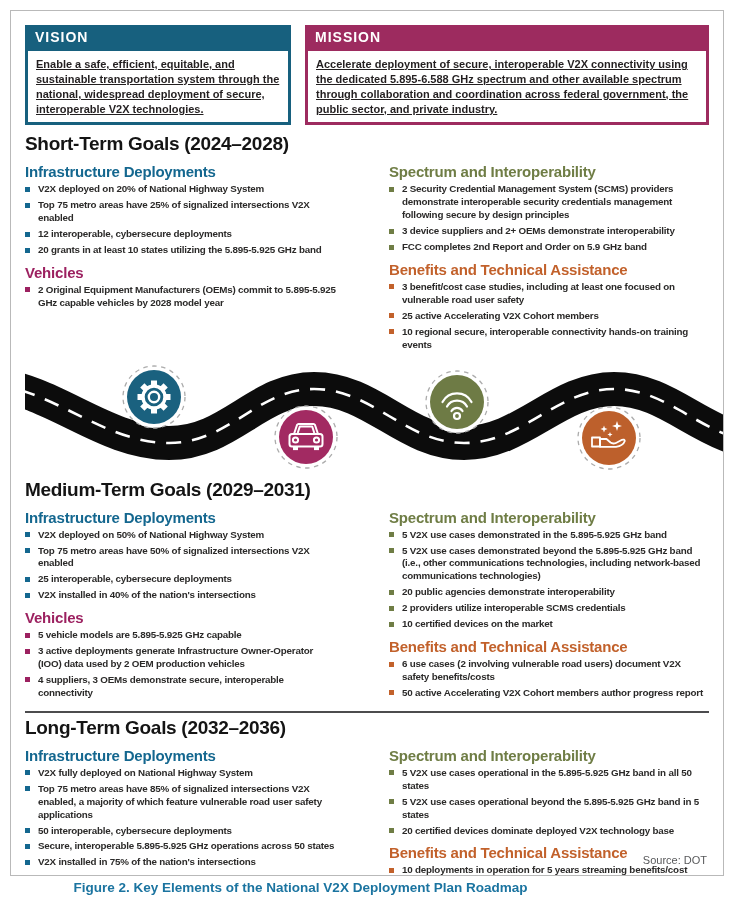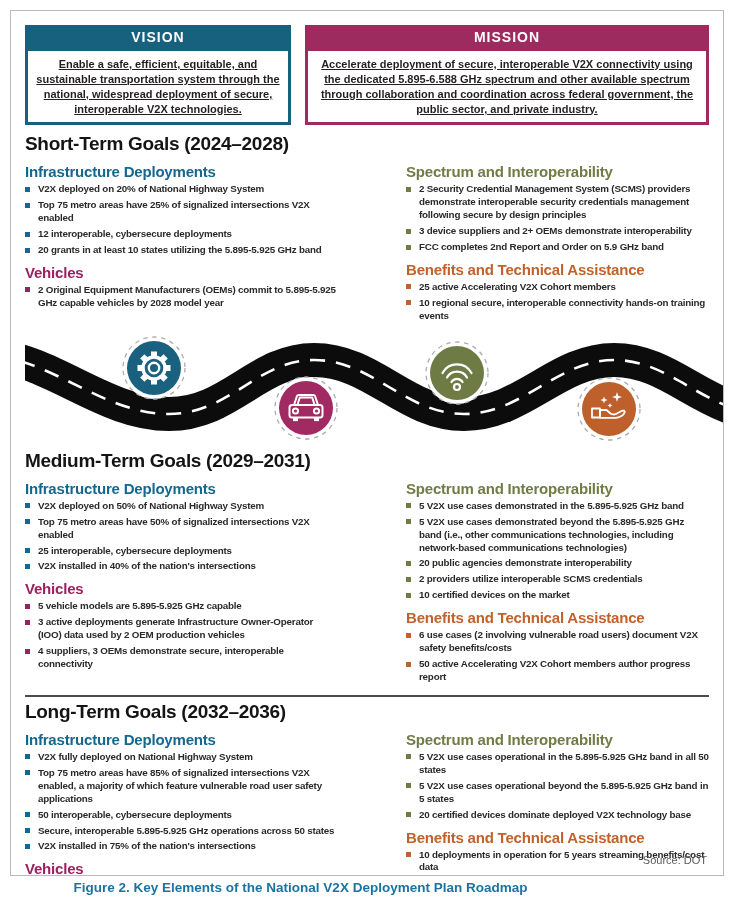--- a/index.html
+++ b/index.html
@@ -2,33 +2,33 @@
 <html><head>
 <meta charset="utf-8">
 <style>
   * { margin:0; padding:0; box-sizing:border-box; }
   html,body { width:735px; height:900px; background:#fff; overflow:hidden;
     font-family:"Liberation Sans", sans-serif; color:#231f20; }
   .frame { position:absolute; left:10px; top:10px; width:714px; height:866px;
     border:1px solid #b9b9b9; background:#fff; overflow:hidden; }
   
   .vm-row { display:flex; gap:14px; margin:14px 14px 0 14px; align-items:stretch; }
-  .vm-box { display:flex; flex-direction:column;text-align:center; }
+  .vm-box { display:flex; flex-direction:column; }
   .vm-box.vision { flex:0 0 266px; }
   .vm-box.mission { flex:1; }
   .vm-header { color:#fff; font-weight:bold; font-size:14px; letter-spacing:1px;
     padding:4px 10px 3px 10px; }
   .vm-body { flex:1; border:3px solid; background:#fff; padding:6px 8px;
     font-size:11px; font-weight:bold; line-height:1.35;text-decoration:underline; }
   
   .sections { margin:4px 14px 0 14px; }
   .section { margin-top:8px; }
   .section-title { font-size:19px; font-weight:bold; color:#141414;
     letter-spacing:-0.3px; margin:4px 0 1px 0; }
-  .cols { display:flex; gap:41px; }
+  .cols { display:flex; gap:24px; }
   .col-left { flex:0 0 312px; }
   .col-right { flex:1;margin-left:28px; }
   .group-heading { font-size:15px; font-weight:bold; margin:7px 0 3px 0;
     letter-spacing:-0.2px; }
   ul.goals { list-style:none; }
   ul.goals li { position:relative; padding-left:13px; margin:3px 0;
     font-size:9.8px; font-weight:bold; line-height:1.32; color:#2b2a29;
     letter-spacing:-0.2px; }
   ul.goals li .sq { position:absolute; left:0; top:3.5px; width:5px; height:5px;
     display:inline-block; }
@@ -84,20 +84,21 @@
                 <div class="group-heading" style="color: rgb(111, 125, 69);">Spectrum and Interoperability</div>
                 <ul class="goals">
                   <li><span class="sq" style="background: rgb(111, 125, 69);"></span>2 Security Credential Management System (SCMS) providers demonstrate interoperable security credentials management following secure by design principles</li>
                   <li><span class="sq" style="background: rgb(111, 125, 69);"></span>3 device suppliers and 2+ OEMs demonstrate interoperability</li>
                   <li><span class="sq" style="background: rgb(111, 125, 69);"></span>FCC completes 2nd Report and Order on 5.9 GHz band</li>
                 </ul>
               </div>
               <div>
                 <div class="group-heading" style="color: rgb(194, 97, 43);">Benefits and Technical Assistance</div>
                 <ul class="goals">
+                  <li><span class="sq" style="background: rgb(194, 97, 43);"></span>3 benefit/cost case studies, including at least one focused on vulnerable road user safety</li>
                   <li><span class="sq" style="background: rgb(194, 97, 43);"></span>25 active Accelerating V2X Cohort members</li>
                   <li><span class="sq" style="background: rgb(194, 97, 43);"></span>10 regional secure, interoperable connectivity hands-on training events</li>
                 </ul>
               </div>
             </div>
           </div>
         </div>
       </div>
     <div class="road-wrap">
       <svg class="road-svg" viewBox="0 0 713 110">

